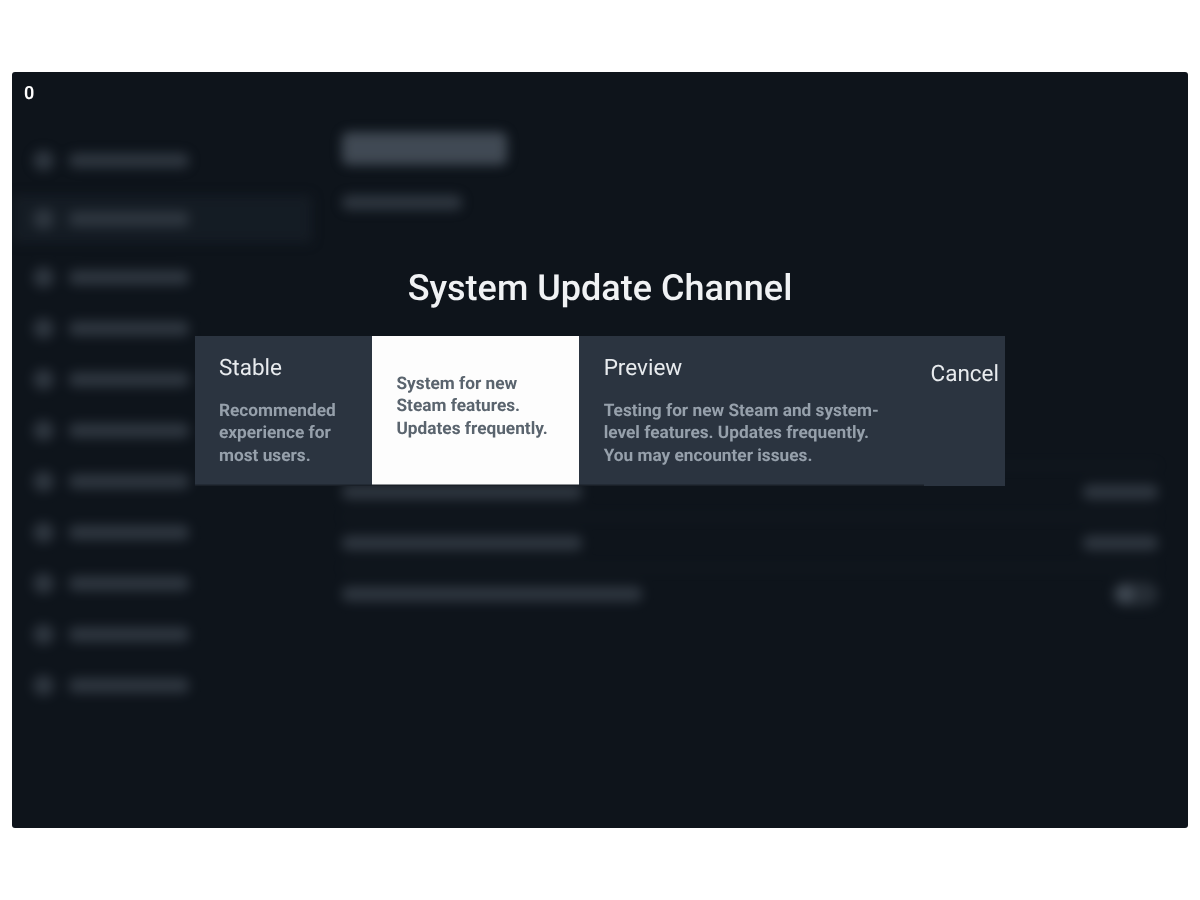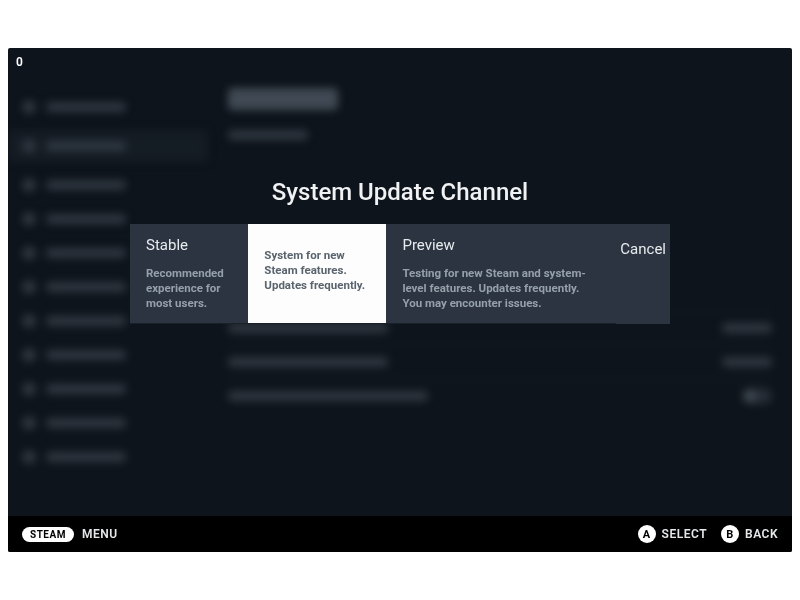--- a/index.html
+++ b/index.html
@@ -149,31 +149,15 @@
           <div class="option-desc">Testing for new Steam and system-level features. Updates frequently. You may encounter issues.</div>
         </div>
 
         <div class="option nodesc">
           <div class="option-label">Cancel</div>
         </div>
 
       </div>
     </div>
 
-    <div class="hint-bar">
-      <div class="hint-left">
-        <span class="steam-pill">STEAM</span>
-        <span style="color:#e6e8ea; font-weight:600; letter-spacing:0.5px;">MENU</span>
-      </div>
-      <div class="hint-right">
-        <div class="hint-item">
-          <span class="hint-btn">A</span>
-          <span>SELECT</span>
-        </div>
-        <div class="hint-item">
-          <span class="hint-btn">B</span>
-          <span>BACK</span>
-        </div>
-      </div>
-    </div>
 
   </div>
 </div>
 
 </body></html>

